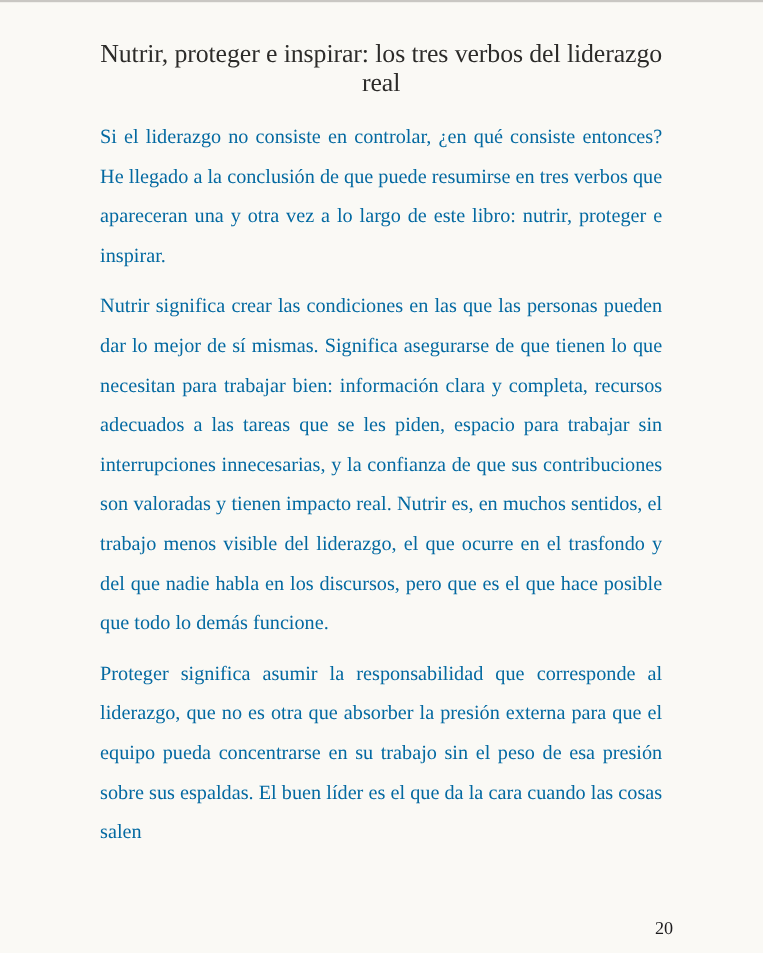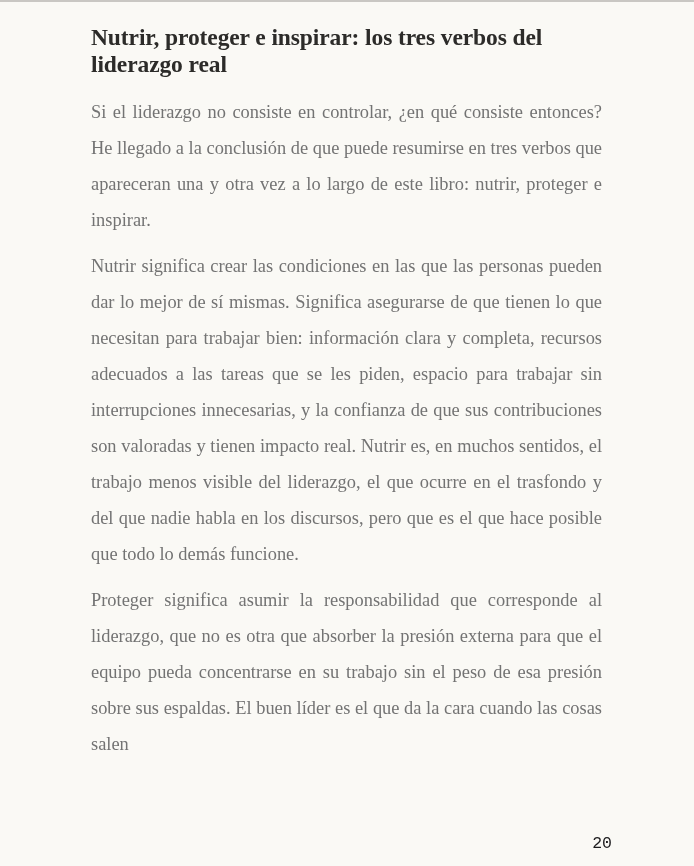--- a/index.html
+++ b/index.html
@@ -36,50 +36,50 @@
 
   .content {
     position: absolute;
     left: 91px;
     top: 24px;
     width: 511px;
   }
 
   .chapter-title {
     font-family: "Liberation Serif", "DejaVu Serif", serif;
-    font-weight: bold;
+    font-weight: normal;
     font-size: 23.5px;
     line-height: 27px;
     color: #2c2b29;
-    margin: 0 0 16px 0;
+    margin: 12px 0 16px 0;
     letter-spacing: -0.1px;
-    text-align: left;
+    text-align: center;
     -webkit-font-smoothing: antialiased;
   }
 
   .body-par {
     font-family: "Liberation Serif", "DejaVu Serif", serif;
     font-size: 18.4px;
     line-height: 36px;
-    color: #737373;
+    color: #0369a1;
     margin: 0 0 10px 0;
     text-align: justify;
     text-justify: inter-word;
     hyphens: none;
   }
 
   .body-par.last {
     margin-bottom: 16px;
   }
 
   .page-number {
     position: absolute;
     right: 82px;
     bottom: 13px;
-    font-family: Liberation Mono, monospace;
+    font-family: Liberation Serif, serif;
     font-size: 16.5px;
     line-height: 18px;
     color: #1d1c1e;
     text-align: right;
   }
 
   
   .bottom-clip {
     position: absolute;
     left: 0;

